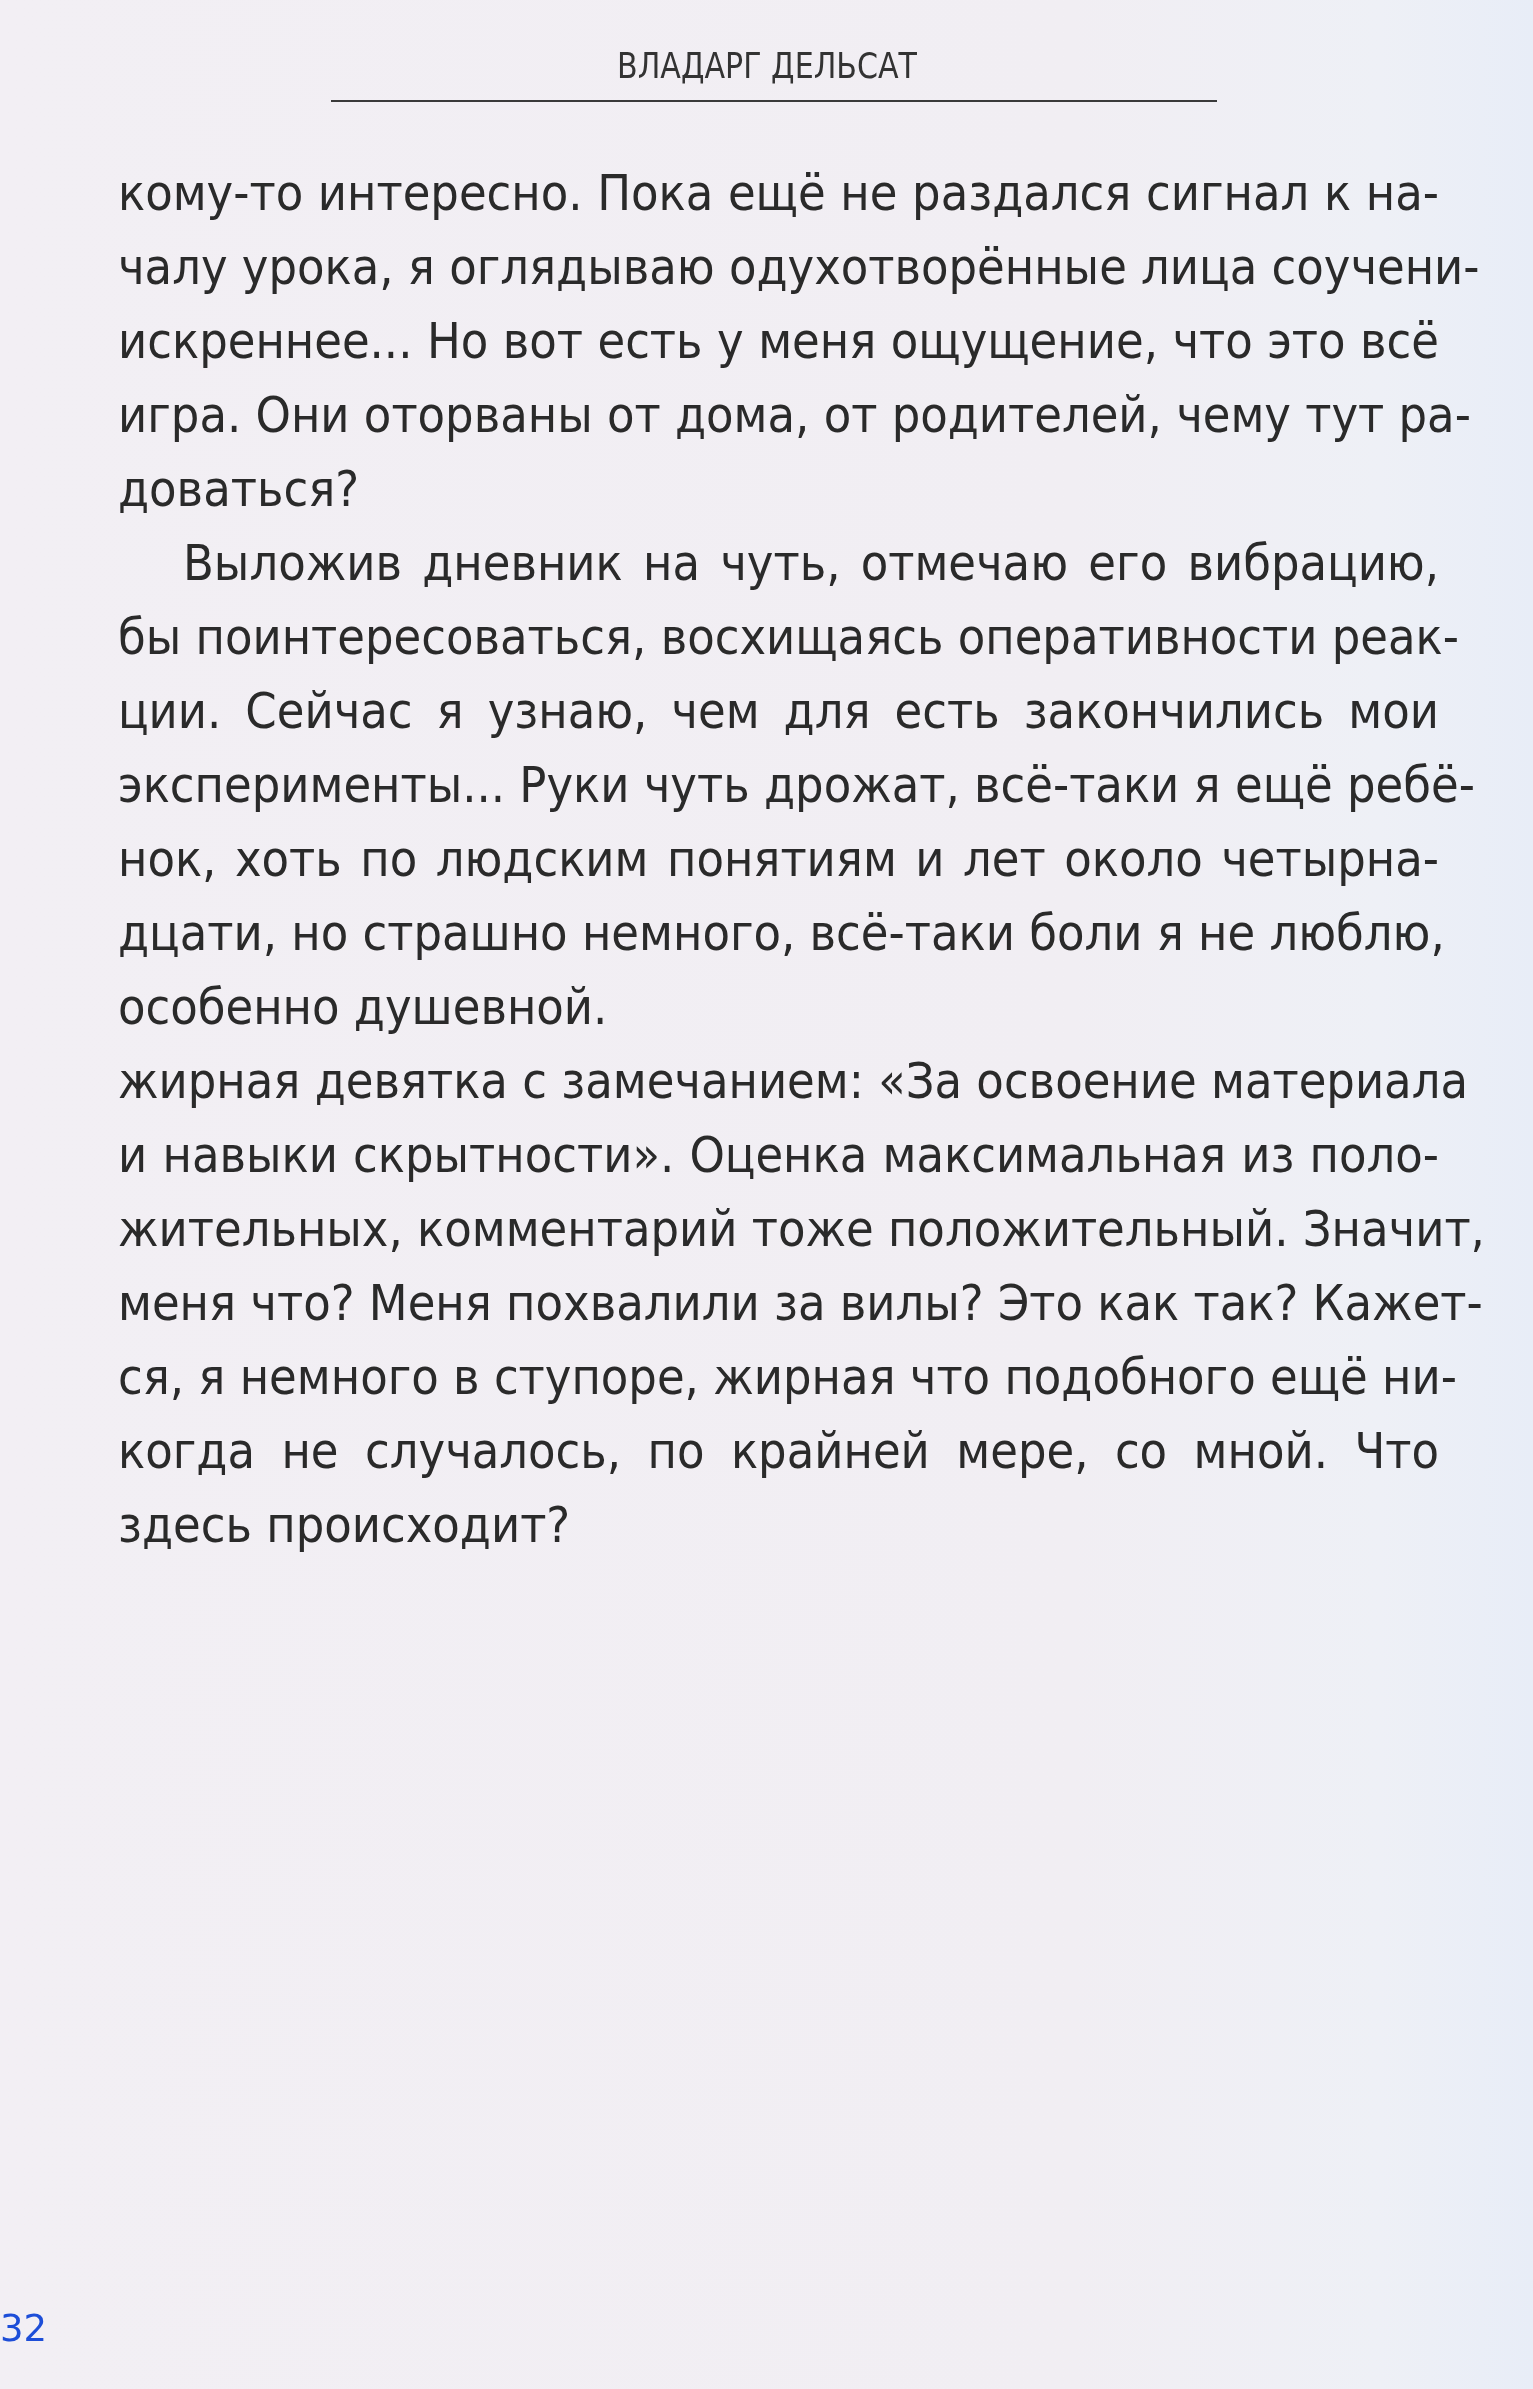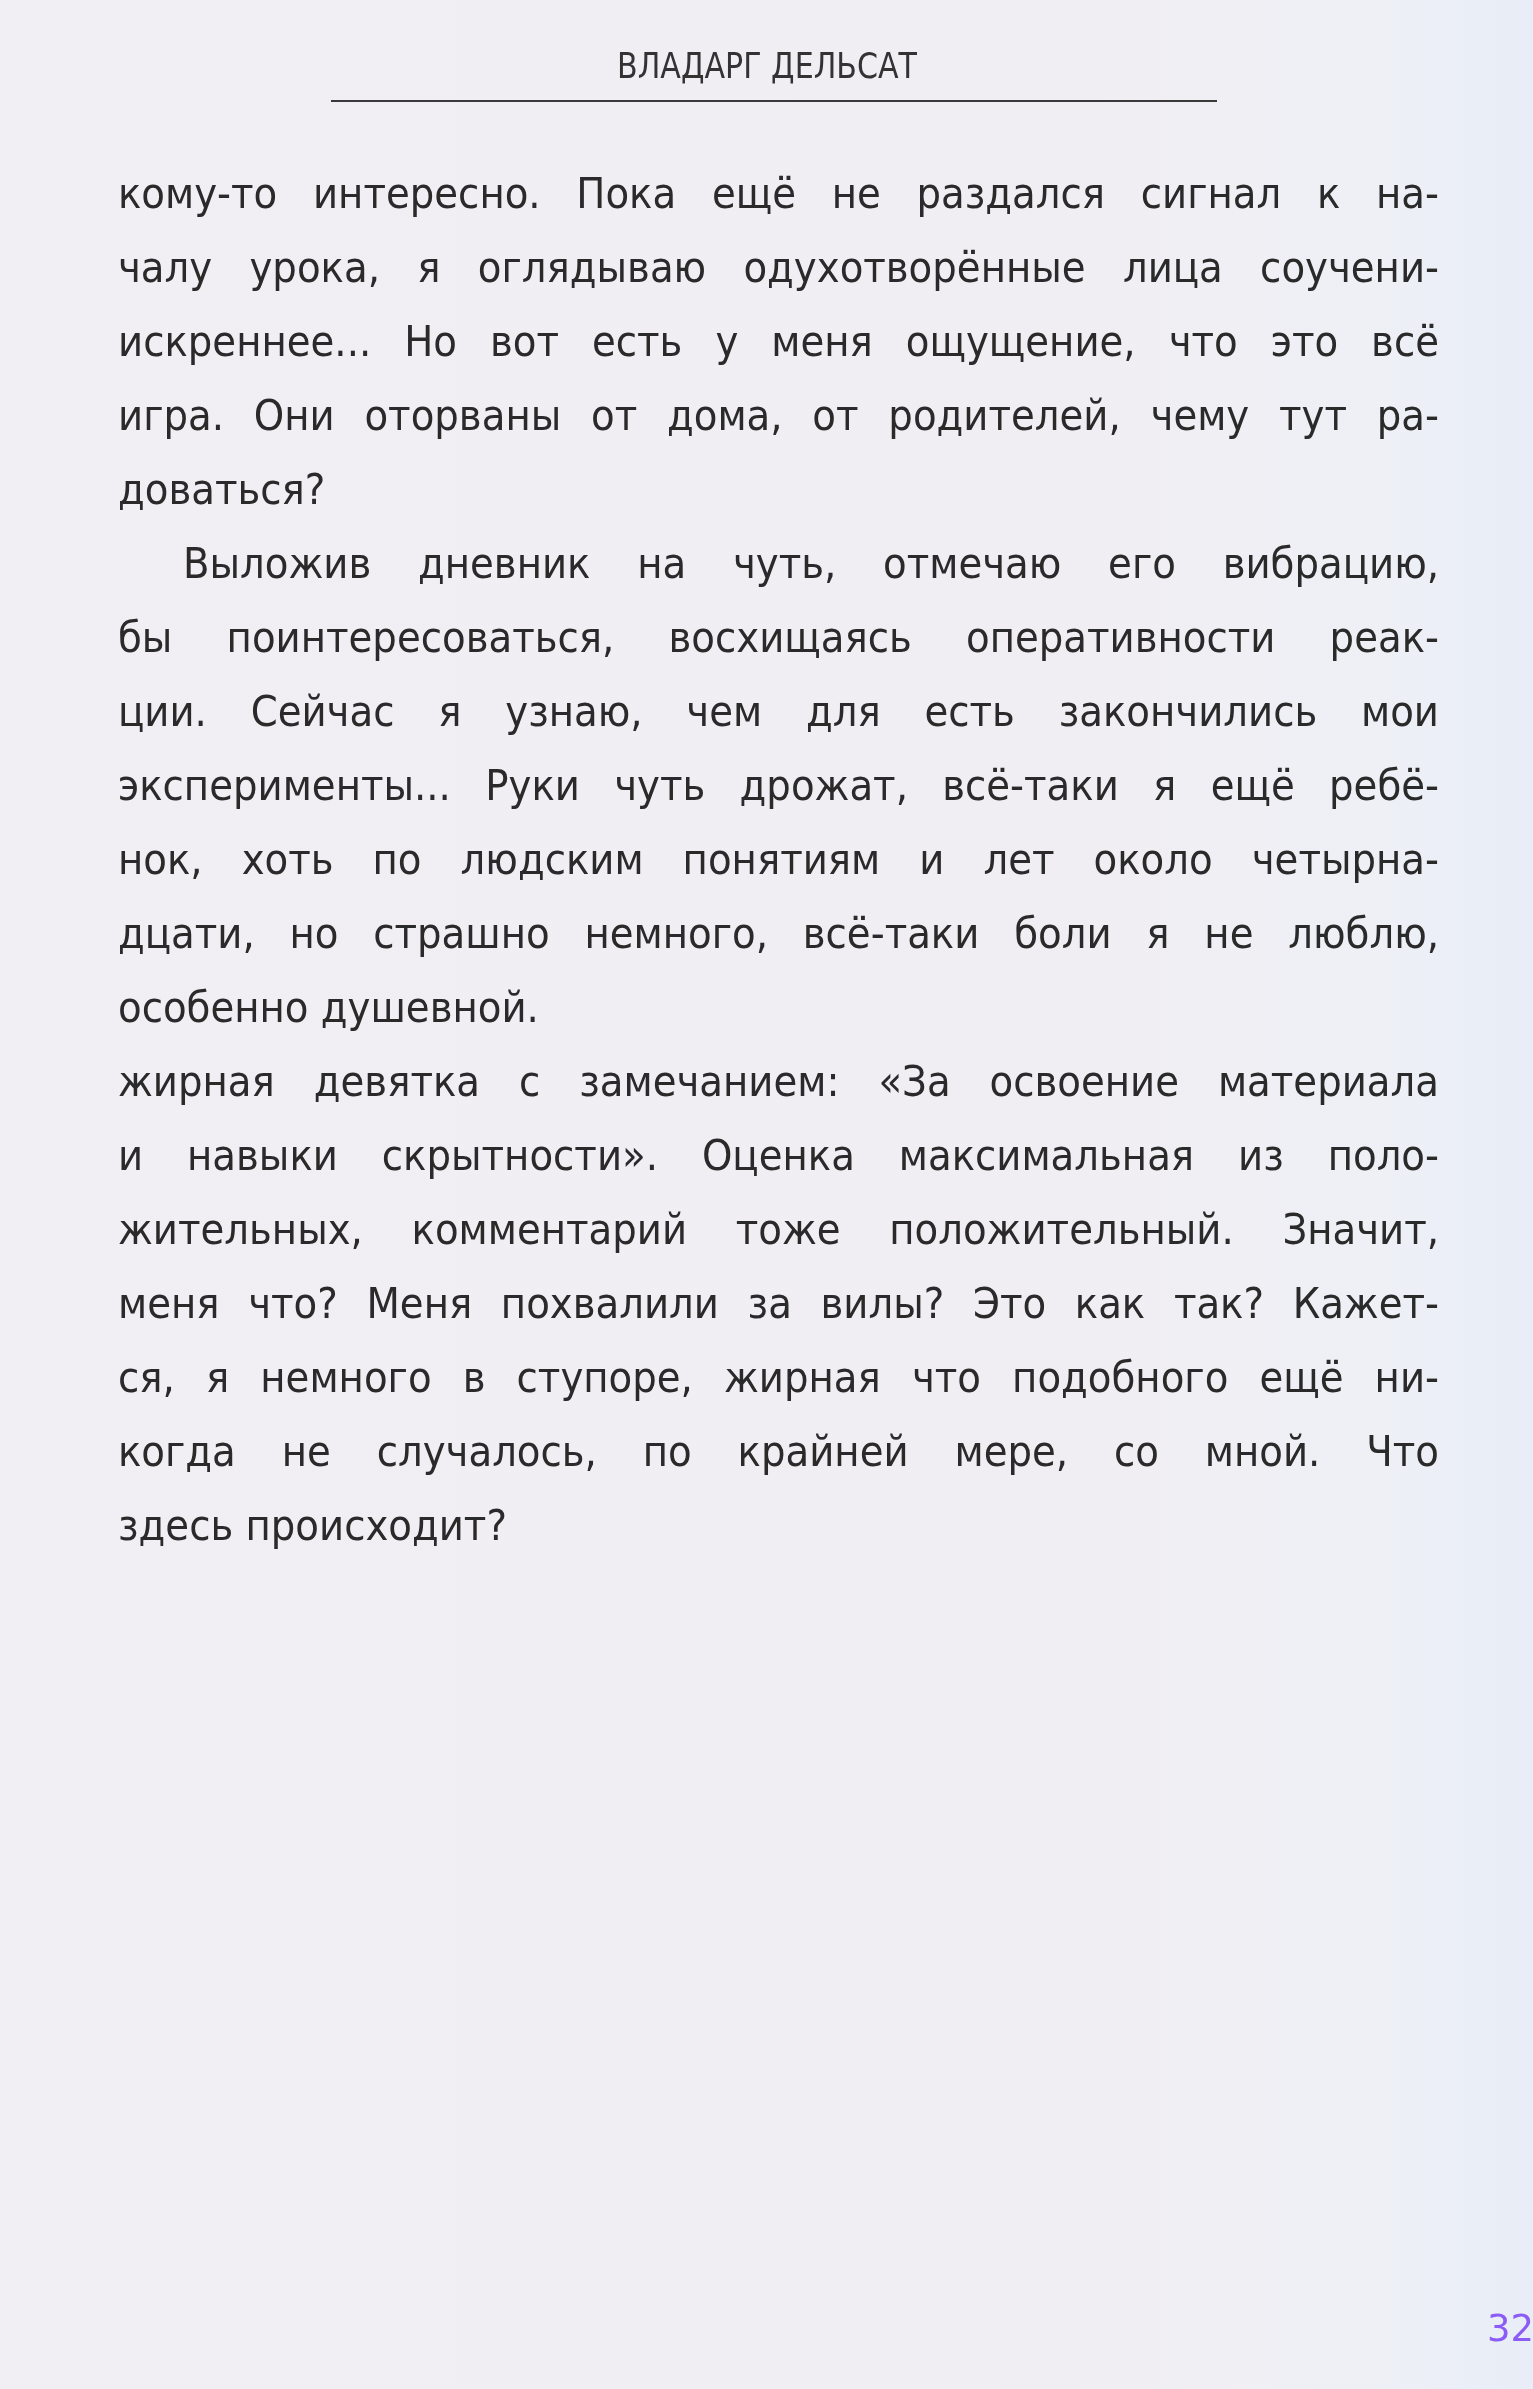--- a/index.html
+++ b/index.html
@@ -23,31 +23,31 @@
     position: absolute; left: 331px; top: 100px; width: 886px; height: 0;
     border-top: 2.4px solid #3a3a3a;
   }
   .body-text {
     position: absolute; left: 118px; top: 156px; width: 1321px;
   }
   .para { margin: 0; }
   .line {
     display: block;
     height: 74px; line-height: 74px;
-    font-size: 43px;
+    font-size: 50px;
     white-space: nowrap;
     text-align: justify;
     text-align-last: justify;
     transform-origin: left center;
   }
   .line.last { text-align-last: left; }
   .line.indent { padding-left: 65px; }
   .page-number {
     position: absolute; left: 0; right: 0; top: 2307px;
-    text-align: right; font-size: 37px; color: #8b5cf6;
+    text-align: left; font-size: 37px; color: #1d4ed8;
     font-family: "DejaVu Sans", sans-serif;
   }
 </style>
 </head>
 <body>
 
 <div class="page">
   <div class="running-head">ВЛАДАРГ ДЕЛЬСАТ</div>
   <div class="head-rule"></div>
 

